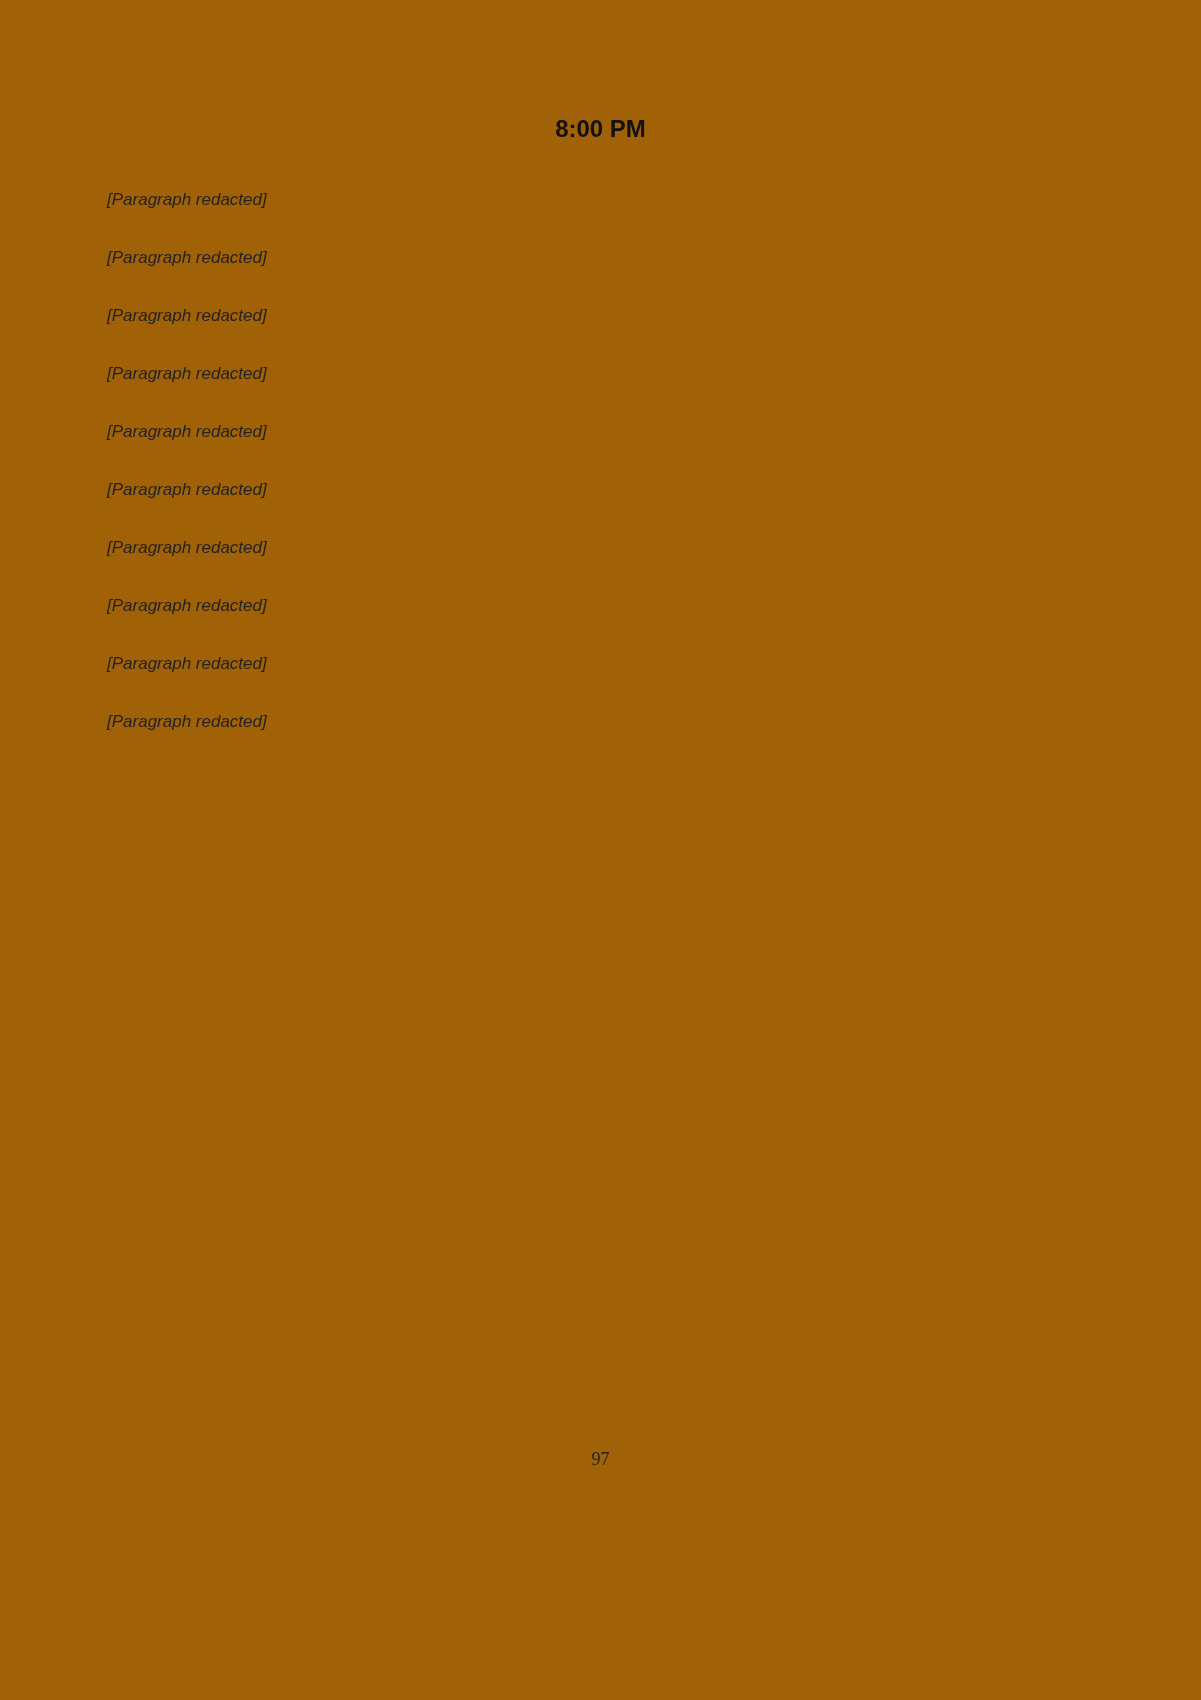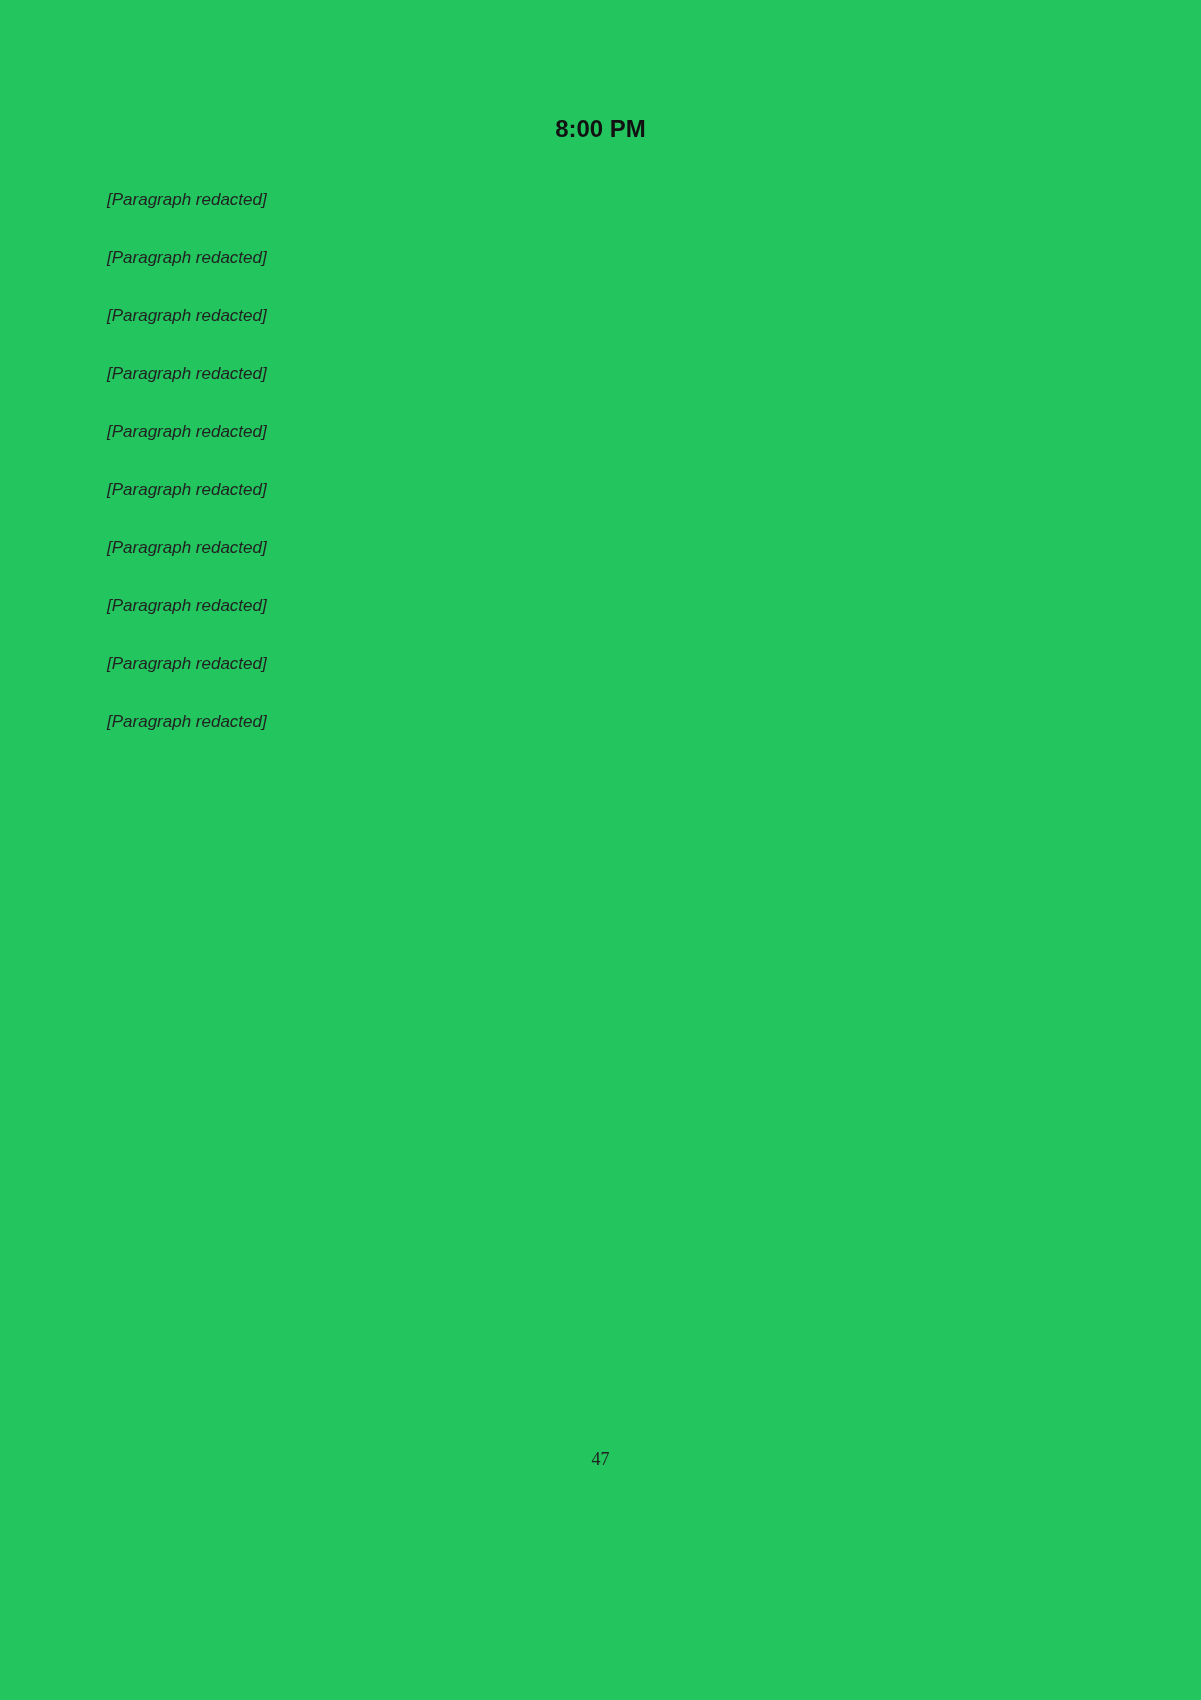--- a/index.html
+++ b/index.html
@@ -4,21 +4,21 @@
 <style>
   * { margin: 0; padding: 0; box-sizing: border-box; }
   html, body {
     width: 1201px;
     background: #ffffff;
     font-family: "Liberation Sans", sans-serif;
   }
   .page {
     width: 1201px;
     height: 1700px;
-    background: #22c55e;
+    background: #a16207;
     position: relative;
     padding: 115px 107px 0 107px;
     color: #1a1a1a;
   }
   .doc-title {
     text-align: center;
     font-size: 24px;
     font-weight: bold;
     margin-bottom: 14px;
     color: #111111;
@@ -68,14 +68,14 @@
       <p class="redacted">[Paragraph redacted]</p>
       <div class="para-gap"></div>
       <p class="redacted">[Paragraph redacted]</p>
       <div class="para-gap"></div>
       <p class="redacted">[Paragraph redacted]</p>
       <div class="para-gap"></div>
       <p class="redacted">[Paragraph redacted]</p>
       <div class="para-gap"></div>
     </div>
 
-  <div class="page-number">47</div>
+  <div class="page-number">97</div>
 </div>
 
 </body></html>

